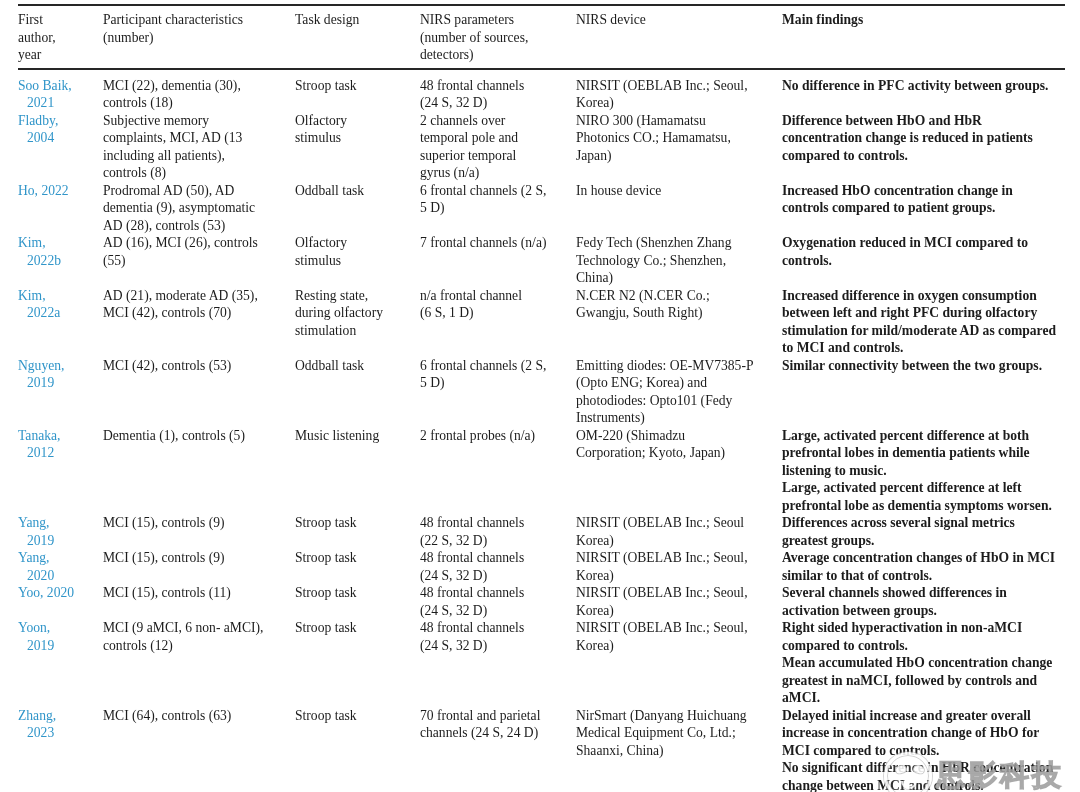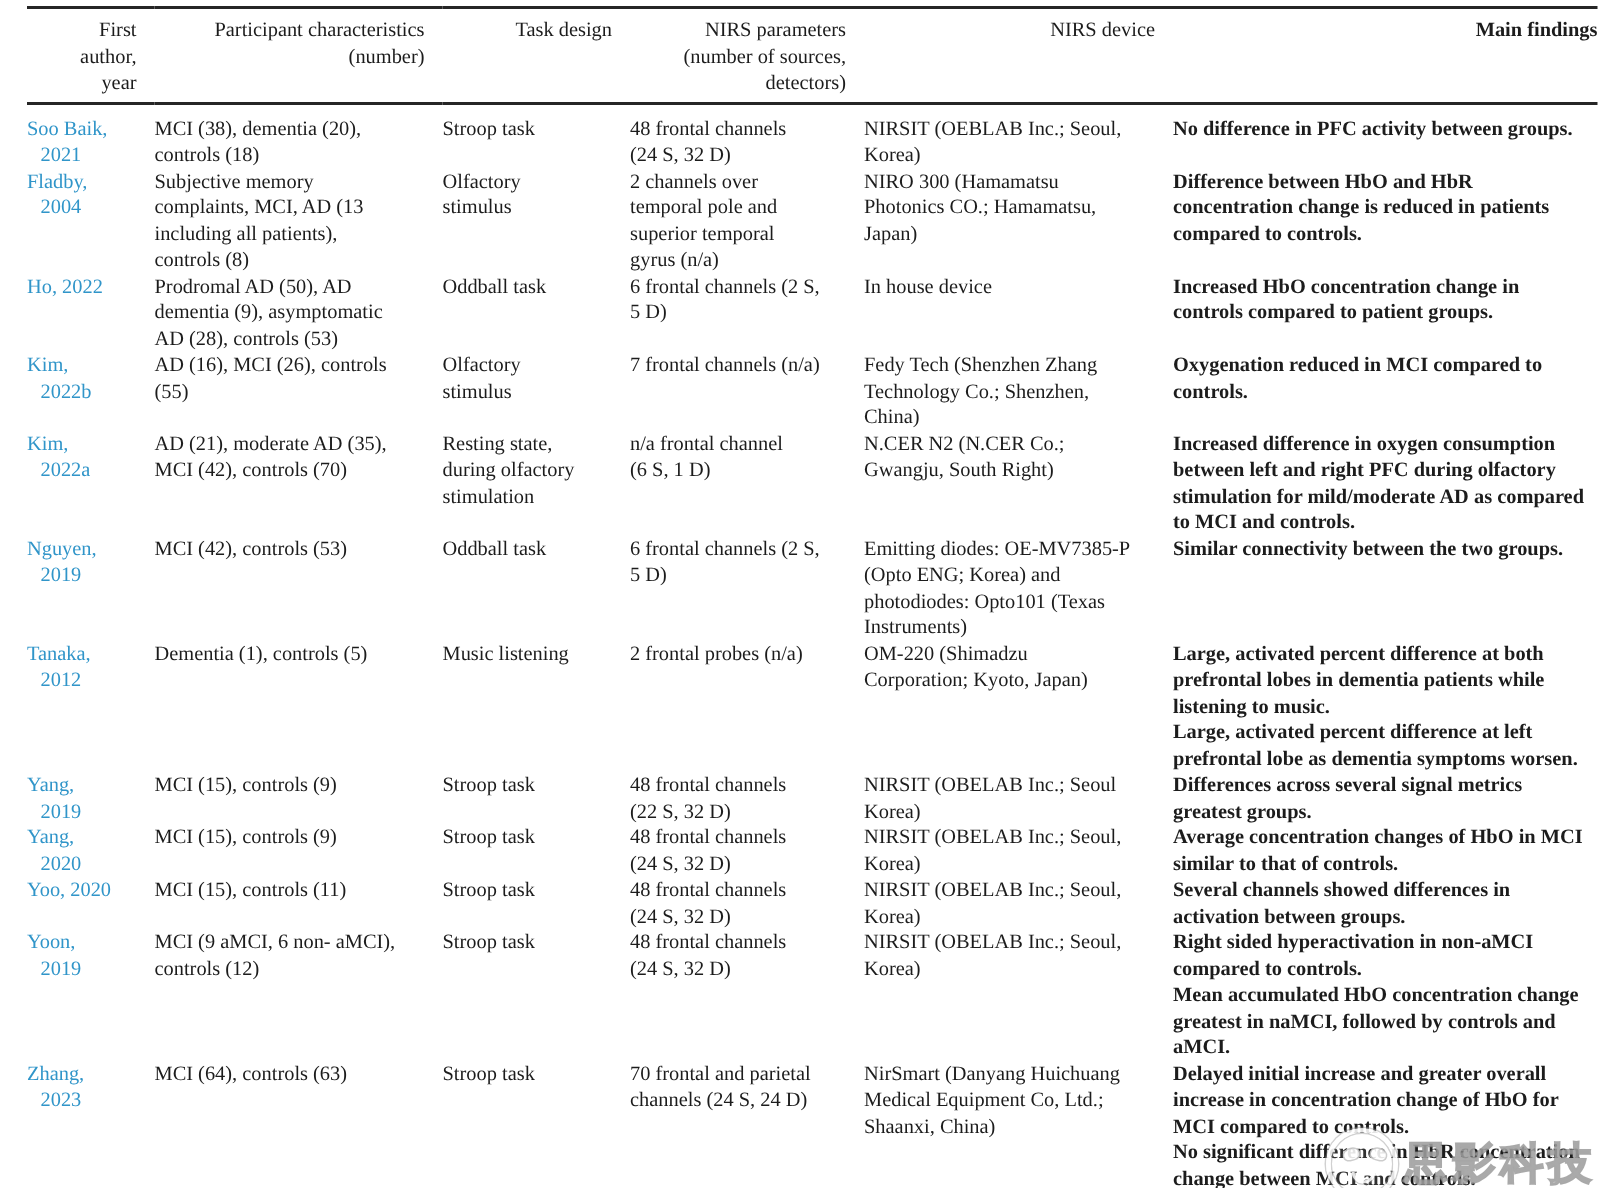--- a/index.html
+++ b/index.html
@@ -25,21 +25,21 @@
   }
   col.c1 { width:85px; }
   col.c2 { width:192px; }
   col.c3 { width:125px; }
   col.c4 { width:156px; }
   col.c5 { width:206px; }
   col.c6 { width:283px; }
 
   thead th {
     font-weight:normal;
-    text-align:right;
+    text-align:left;
     vertical-align:top;
     padding:5px 12px 4px 0;
     border-bottom:2px solid #262626;
     white-space:pre-line;
   }
   tbody td {
     vertical-align:top;
     padding:0 12px 0 0;
     white-space:pre-line;
   }
@@ -129,21 +129,21 @@
 (number of sources,
 detectors)</th>
         <th>NIRS device</th>
         <th>Main findings</th>
       </tr>
     </thead>
     <tbody>
         <tr>
       <td><span class="author-link">Soo Baik,
 2021</span></td>
-      <td>MCI (38), dementia (20),
+      <td>MCI (22), dementia (30),
 controls (18)</td>
       <td>Stroop task</td>
       <td>48 frontal channels
 (24 S, 32 D)</td>
       <td>NIRSIT (OEBLAB Inc.; Seoul,
 Korea)</td>
       <td>No difference in PFC activity between groups.</td>
     </tr>
         <tr>
       <td><span class="author-link">Fladby,
@@ -210,21 +210,21 @@
     </tr>
         <tr>
       <td><span class="author-link">Nguyen,
 2019</span></td>
       <td>MCI (42), controls (53)</td>
       <td>Oddball task</td>
       <td>6 frontal channels (2 S,
 5 D)</td>
       <td>Emitting diodes: OE-MV7385-P
 (Opto ENG; Korea) and
-photodiodes: Opto101 (Texas
+photodiodes: Opto101 (Fedy
 Instruments)</td>
       <td>Similar connectivity between the two groups.</td>
     </tr>
         <tr>
       <td><span class="author-link">Tanaka,
 2012</span></td>
       <td>Dementia (1), controls (5)</td>
       <td>Music listening</td>
       <td>2 frontal probes (n/a)</td>
       <td>OM-220 (Shimadzu

